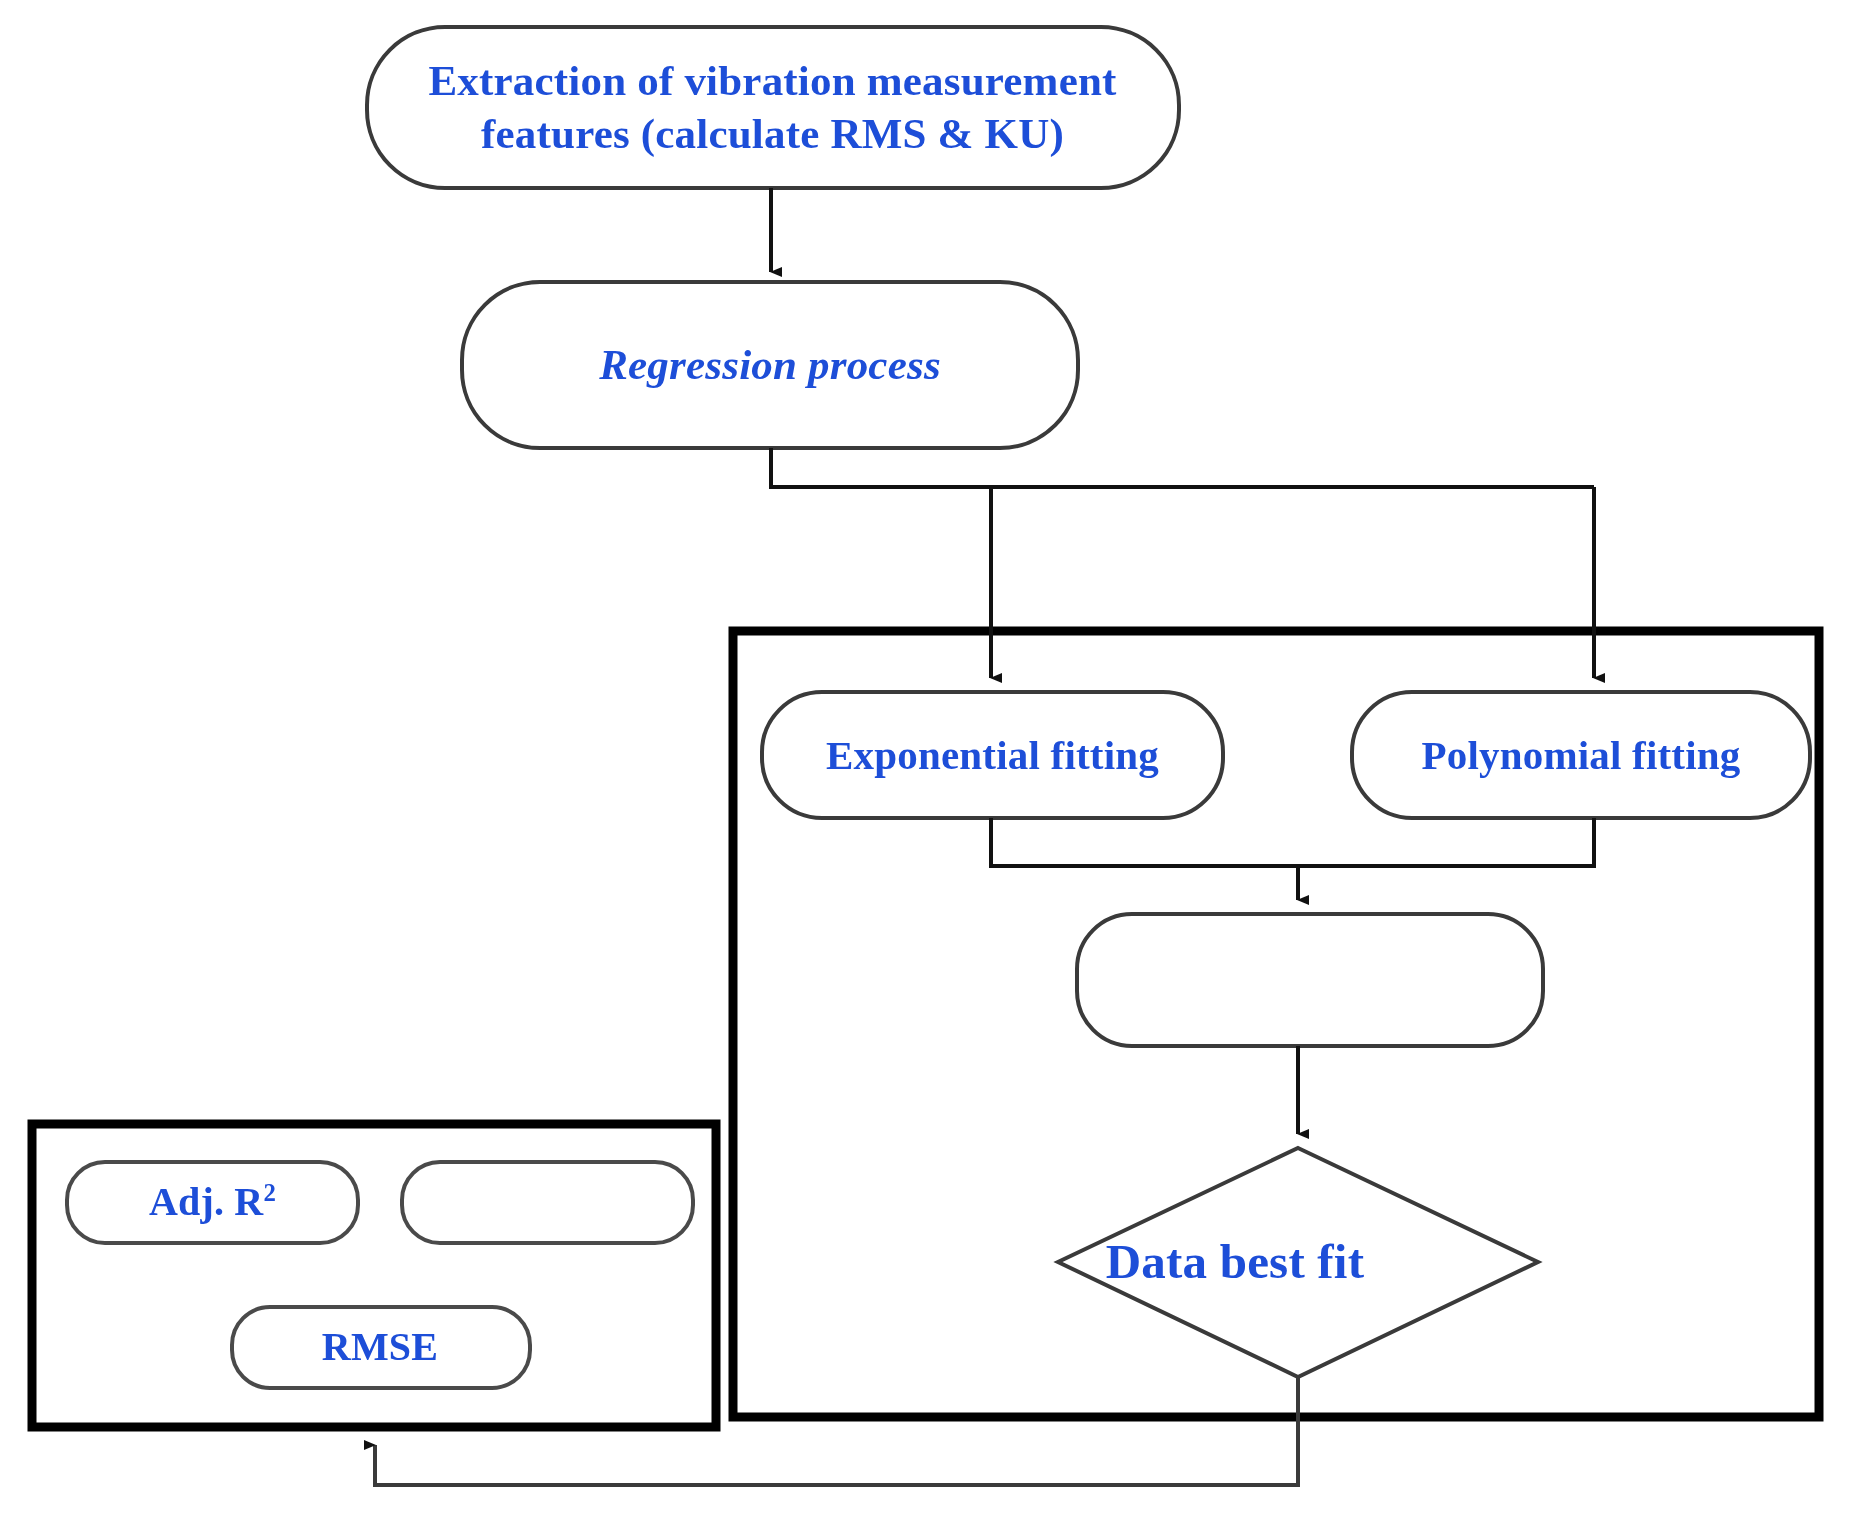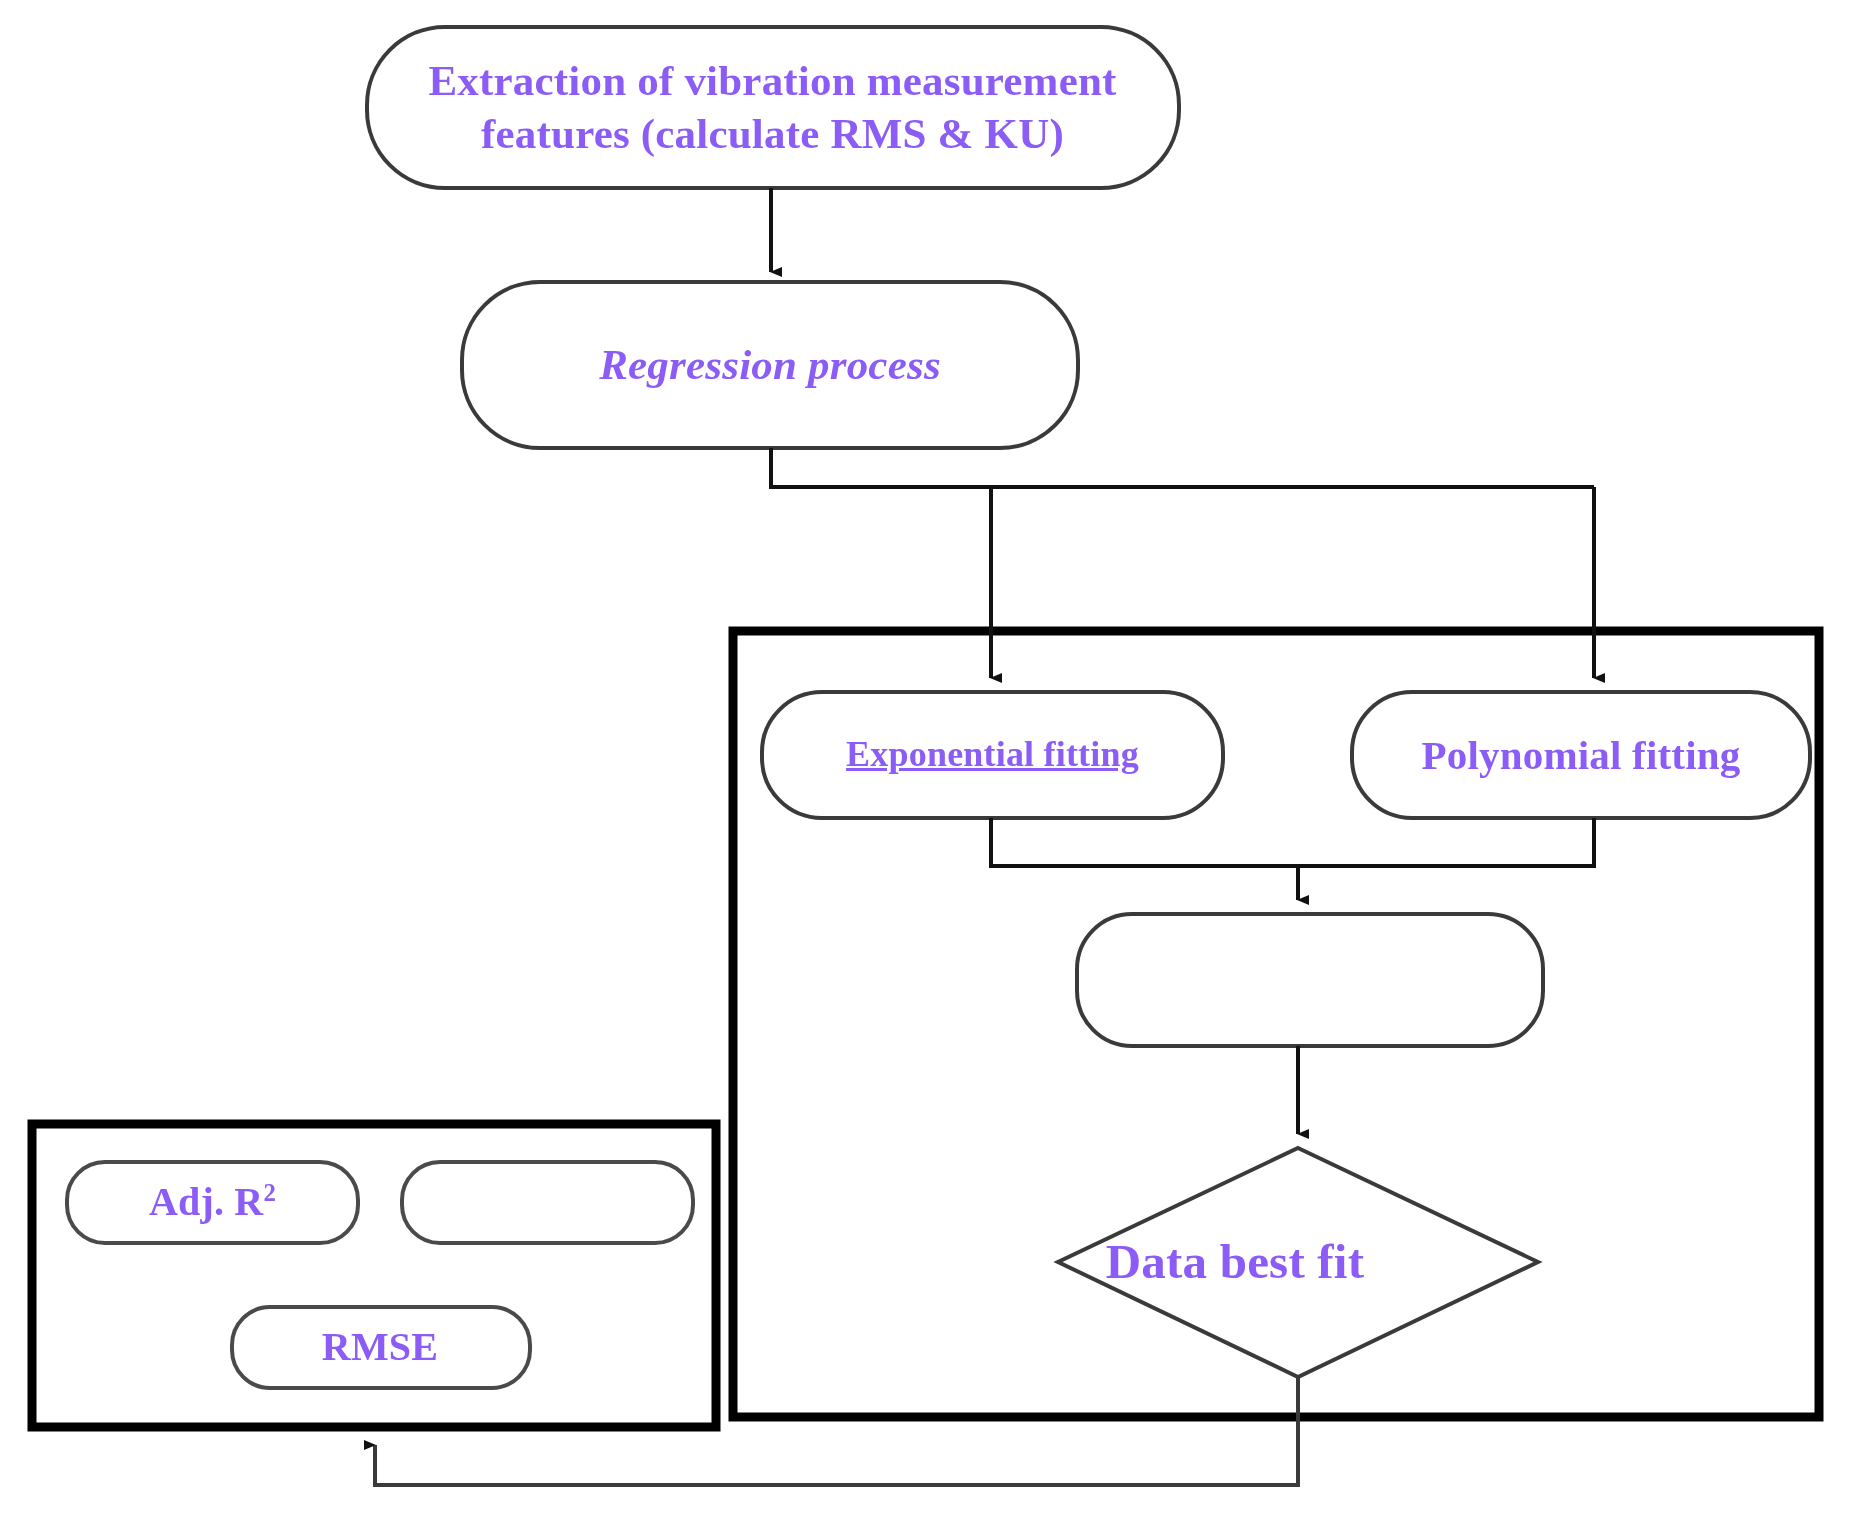--- a/index.html
+++ b/index.html
@@ -22,29 +22,29 @@
     width: 1859px;
     height: 1532px;
   }
   .node-label {
     position: absolute;
     display: flex;
     align-items: center;
     justify-content: center;
     text-align: center;
     font-weight: bold;
-    color: #8b5cf6;
+    color: #1d4ed8;
     font-family: "Liberation Serif", "DejaVu Serif", serif;
     pointer-events: none;
     line-height: 1.22;
     letter-spacing: 0.2px;
   }
   .lbl-top      { left: 365px; top: 25px;   width: 815px; height: 165px; font-size: 43px; }
   .lbl-reg      { left: 460px; top: 280px;  width: 620px; height: 170px; font-size: 43px; font-style: italic; }
-  .lbl-expo     { left: 760px; top: 690px;  width: 465px; height: 130px; font-size: 36px; text-decoration: underline; }
+  .lbl-expo     { left: 760px; top: 690px;  width: 465px; height: 130px; font-size: 41px; }
   .lbl-poly     { left: 1350px; top: 690px; width: 462px; height: 130px; font-size: 41px; text-align: right; }
   .lbl-adjust   { left: 1075px; top: 912px; width: 470px; height: 136px; font-size: 40px; }
   .lbl-diamond  { left: 1010px; top: 1222px; width: 450px; height: 80px; font-size: 49px; align-items: center; }
   .lbl-adjr2    { left: 65px;  top: 1160px; width: 295px; height: 85px; font-size: 40px; }
   .lbl-rul      { left: 400px; top: 1160px; width: 295px; height: 85px; font-size: 40px; }
   .lbl-rmse     { left: 230px; top: 1305px; width: 300px; height: 85px; font-size: 40px; }
   .lbl-adjr2 sup { font-size: 0.62em; vertical-align: super; line-height: 0; }
   .hit {
     position: absolute;
     background: transparent;

